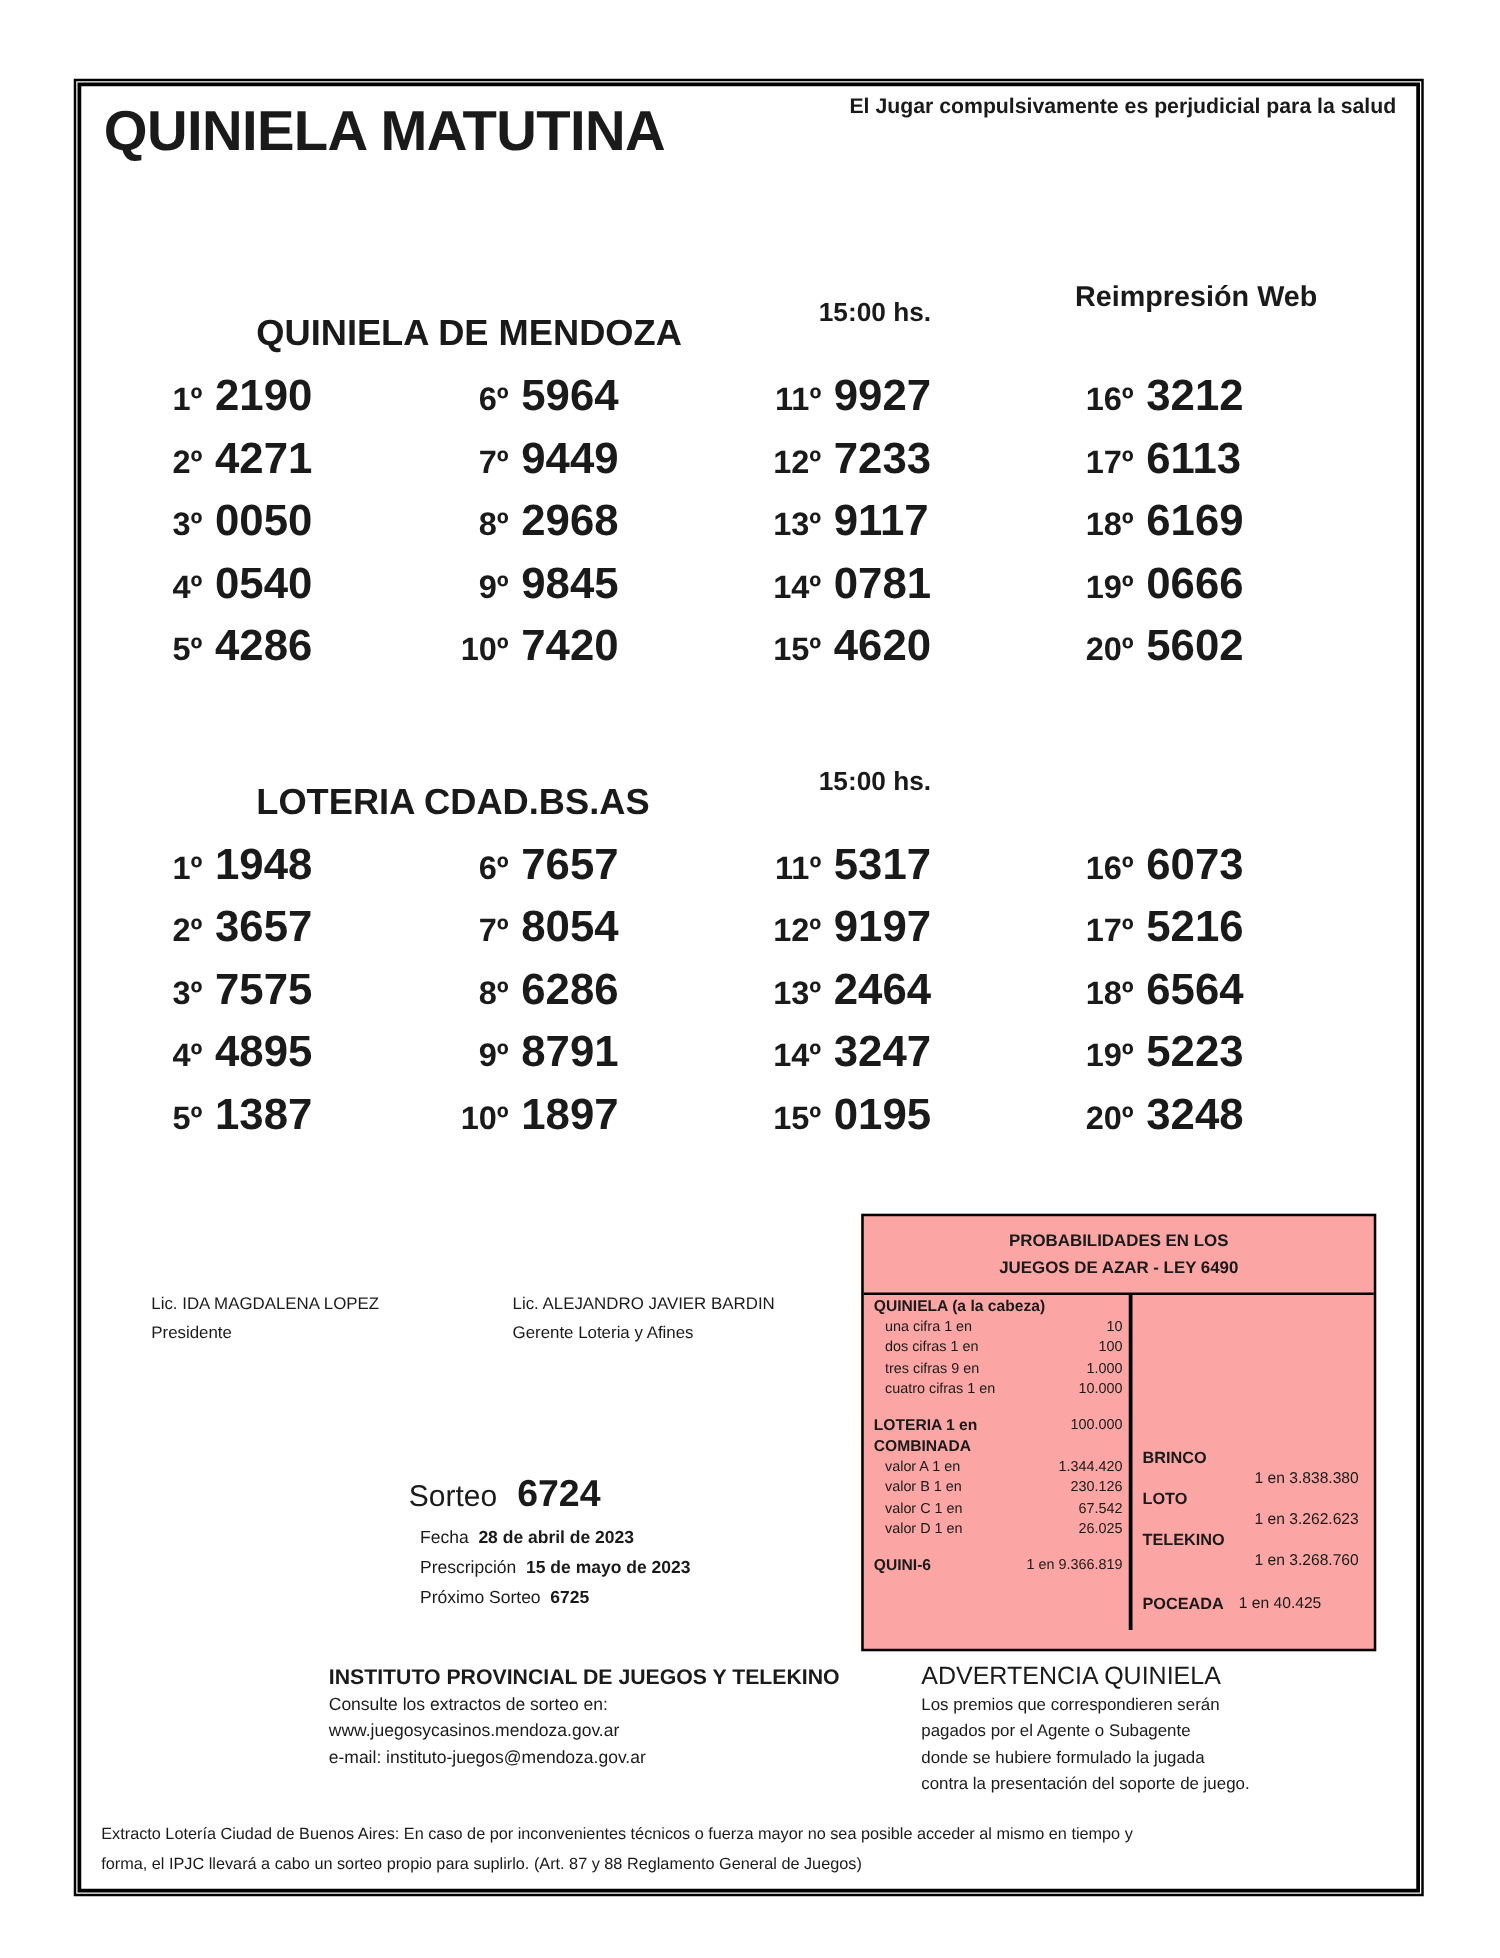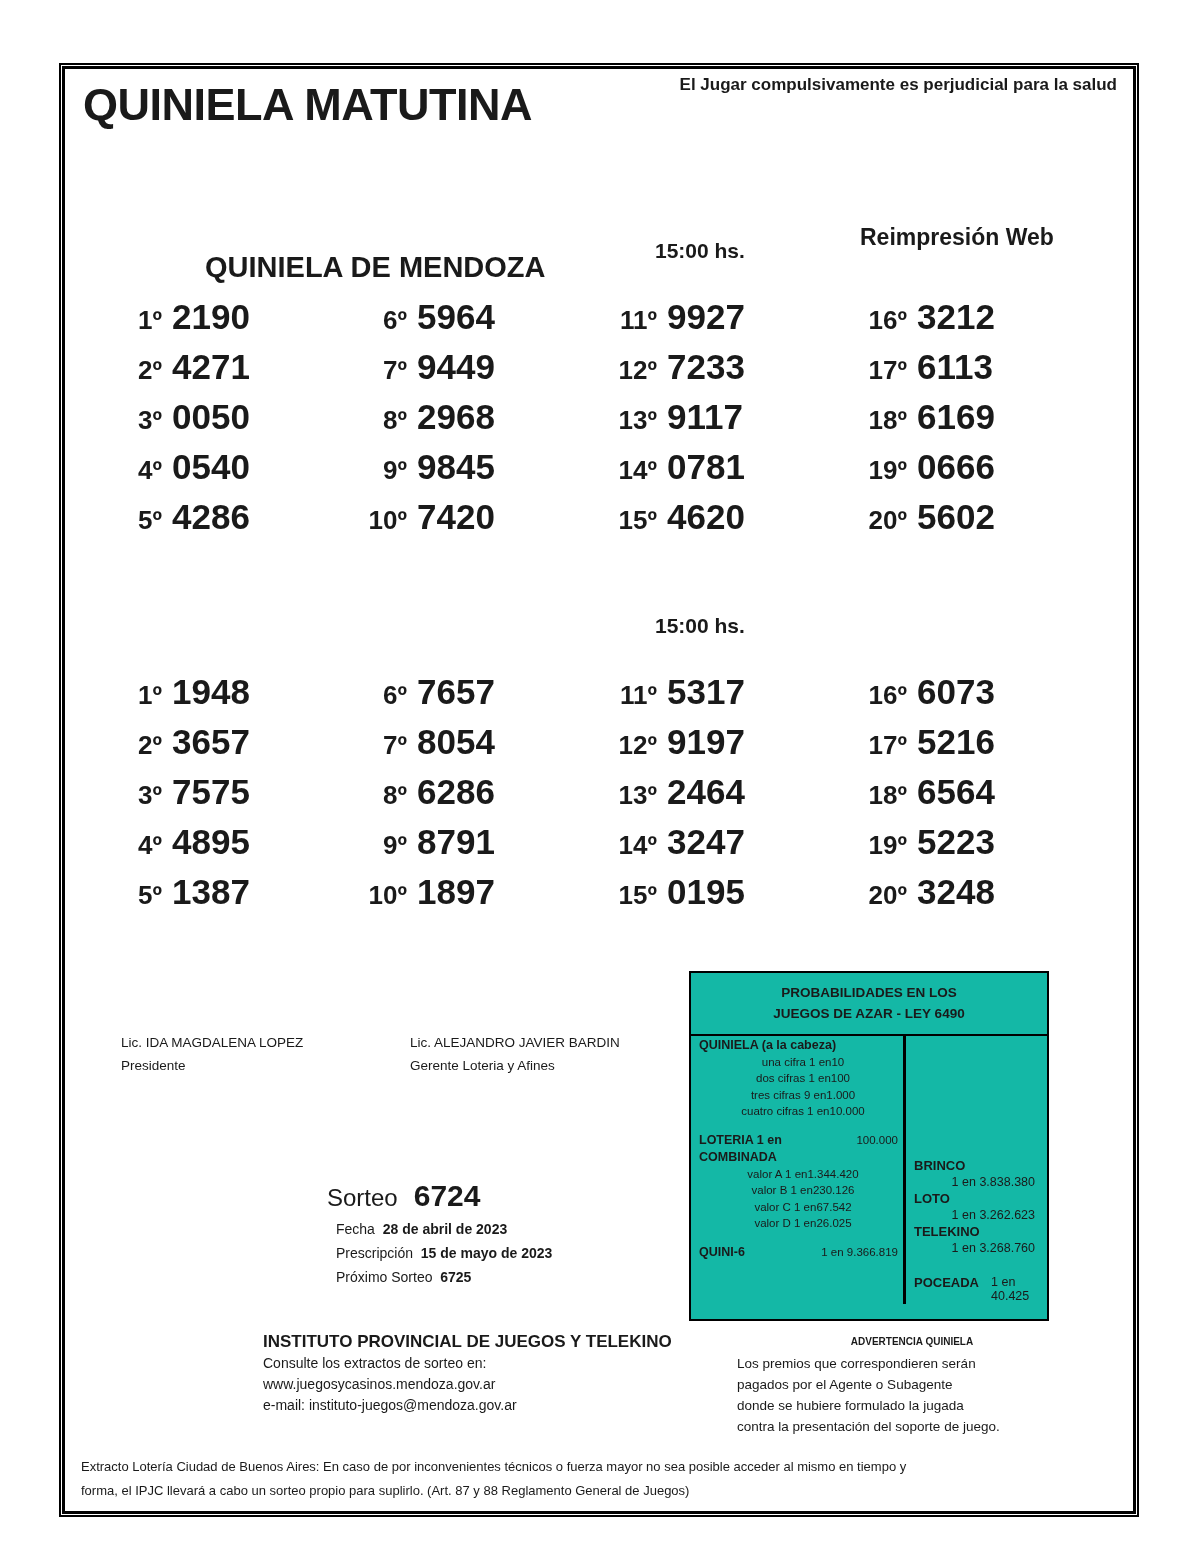--- a/index.html
+++ b/index.html
@@ -102,23 +102,23 @@
   .num {
     font-size: 35px;
     font-weight: bold;
     letter-spacing: 0px;
   }
 
   
   .prob-box {
     position: absolute;
     left: 624px; top: 902px;
-    width: 360px; height: 350px;
+    width: 412px; height: 350px;
     border: 2px solid #000;
-    background: #14b8a6;
+    background: #fca5a5;
   }
   .prob-title {
     border-bottom: 2px solid #000;
     padding: 10px 0 9px;
     text-align: center;
     font-size: 13.5px;
     font-weight: bold;
     line-height: 1.55;
   }
   .prob-cols {
@@ -133,21 +133,21 @@
     position: relative;
   }
   .prob-right {
     flex: 1;
     padding: 7px 6px 0 8px;
     position: relative;
     margin-top: 47px;
   }
   .row {
     display: flex;
-    justify-content: center;
+    justify-content: space-between;
     font-size: 11.5px;
     line-height: 16.5px;
     white-space: nowrap;
   }
   .row .lbl { padding-left: 9px; }
   .hdr {
     font-size: 12.5px;
     font-weight: bold;
     line-height: 17px;
     white-space: nowrap;
@@ -229,23 +229,22 @@
 
   
   .adv {
     position: absolute;
     left: 672px; top: 1262px;
     width: 350px;
     font-size: 13.5px;
     line-height: 21px;
   }
   .adv-title {
-    text-align: center;
-    font-weight: bold;
-    font-size: 10px;
+    font-weight: normal;
+    font-size: 20px;
     margin-bottom: 1px;
   }
 
   
   .footnote {
     position: absolute;
     left: 16px; top: 1386px;
     width: 1040px;
     font-size: 13px;
     line-height: 24px;
@@ -346,20 +345,21 @@
             </div>
             <div class="cell">
               <span class="pos">20º</span>
               <span class="num">5602</span>
             </div>
           </div>
       </div>
 
       <div class="block" id="block-1" style="top:545px">
         <div class="block-head">
+          <div class="block-name">LOTERIA CDAD.BS.AS</div>
           <div class="block-time">15:00 hs.</div>
         </div>
         <div class="grid" id="grid-1">
             <div class="cell">
               <span class="pos">1º</span>
               <span class="num">1948</span>
             </div>
             <div class="cell">
               <span class="pos">6º</span>
               <span class="num">7657</span>

